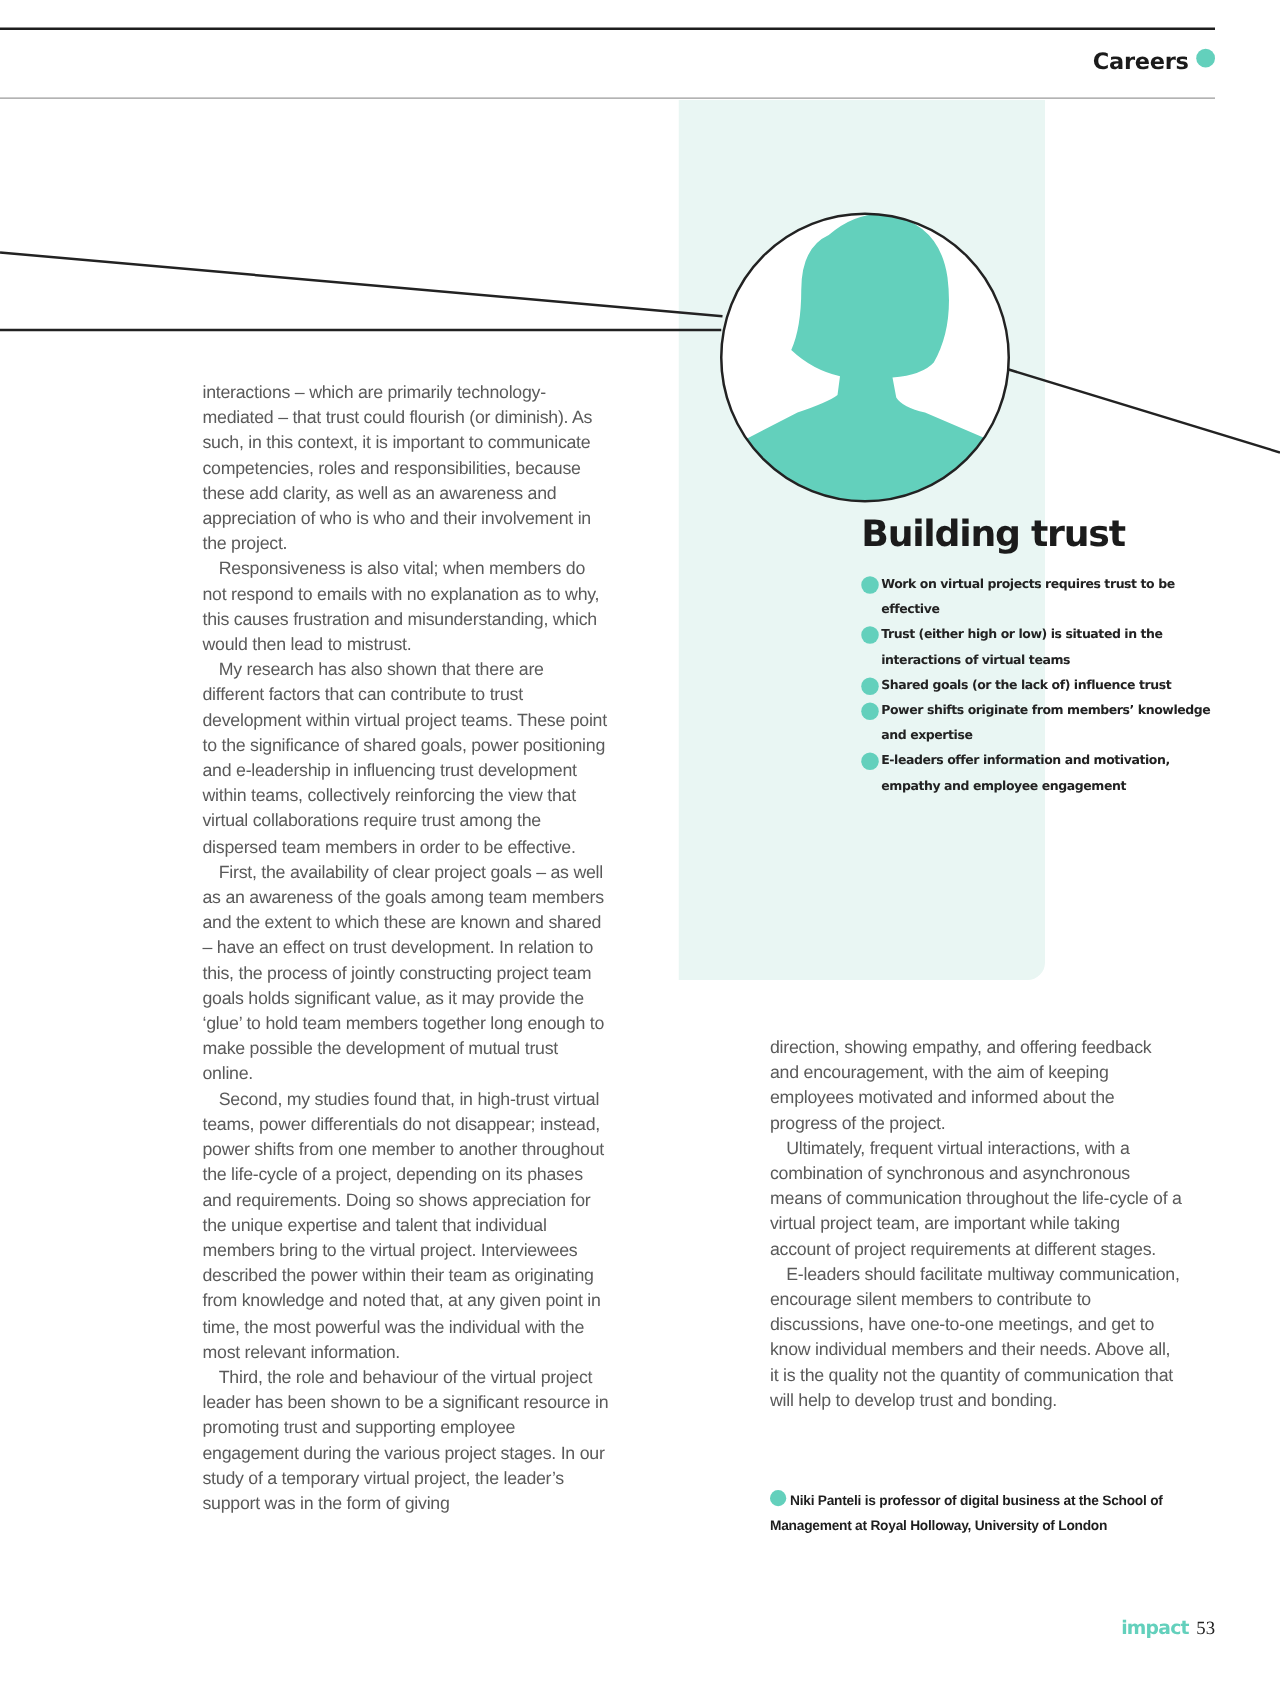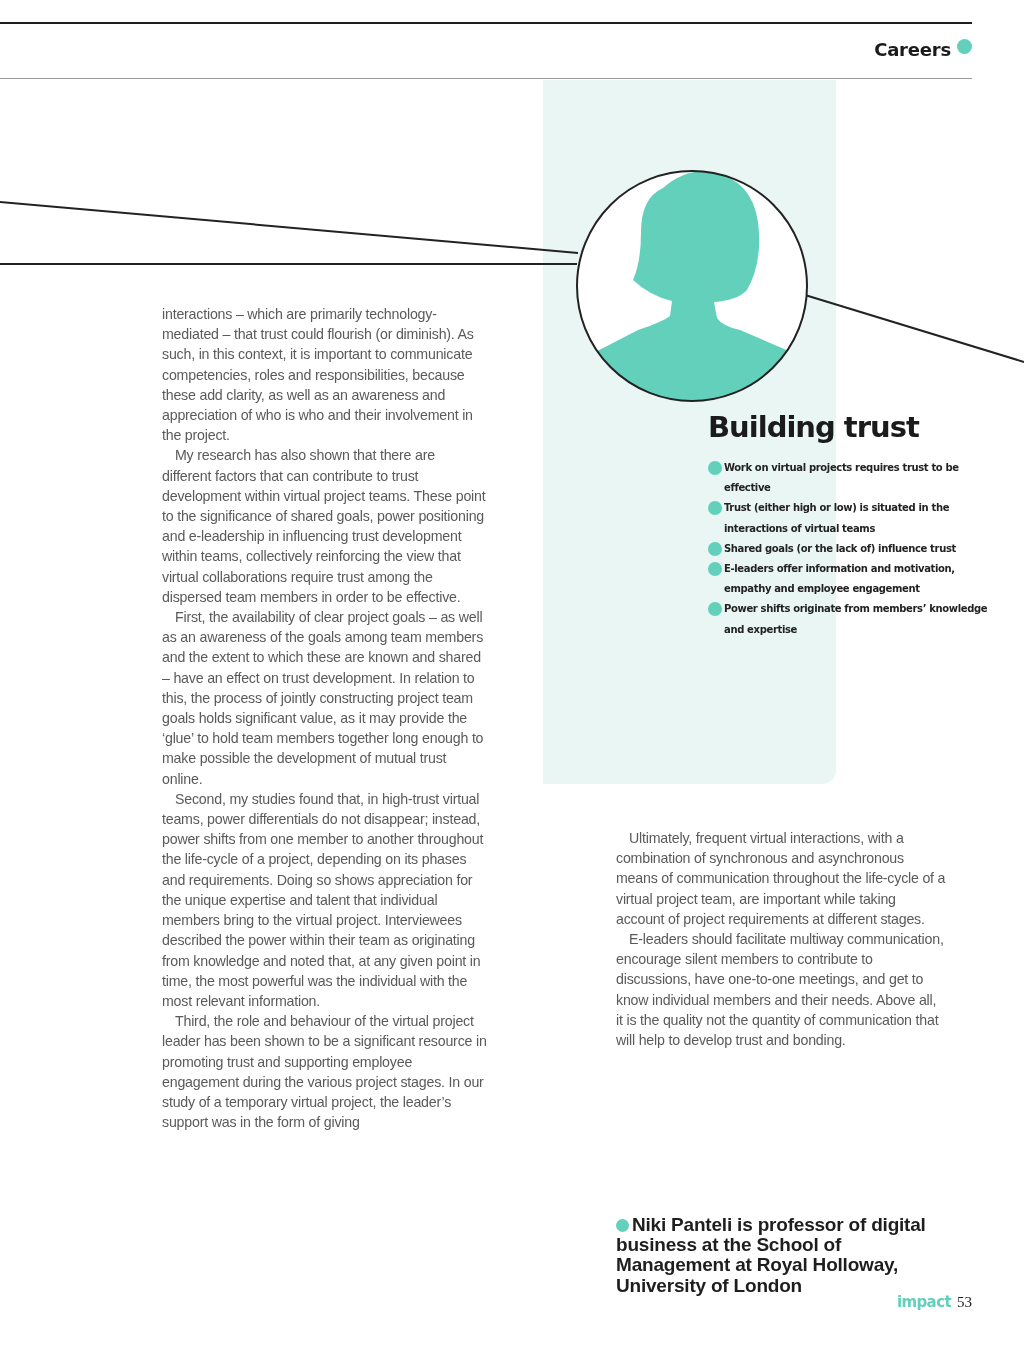--- a/index.html
+++ b/index.html
@@ -16,21 +16,21 @@
     font-family: "DejaVu Sans", sans-serif; font-weight: bold; font-size: 18px; color: #1b1b1b;
     letter-spacing: -0.2px;
   }
   .dot { display: inline-block; width: 15px; height: 15px; border-radius: 50%; background: #63d0bc; }
   .panel {
     position: absolute; left: 543px; top: 80px; width: 293px; height: 704px;
     background: #e9f6f3; border-bottom-right-radius: 14px;
   }
   svg.art { position: absolute; left: 0; top: 0; width: 1024px; height: 1351px; }
   .sidebar {
-    position: absolute; left: 708px; top: 410px; width: 290px;
+    position: absolute; left: 689px; top: 410px; width: 290px;
   }
   .sidebar h2 {
     margin: 0 0 14px 0; font-family: "DejaVu Sans", sans-serif; font-weight: bold;
     font-size: 29px; letter-spacing: -1px; color: #1b1b1b;
   }
   .sidebar ul { list-style: none; margin: 0; padding: 0; }
   .sidebar li {
     position: relative; padding-left: 16px;
     font-family: "DejaVu Sans", sans-serif; font-weight: bold; font-size: 10px;
     line-height: 20.2px; color: #222; letter-spacing: -0.35px;
@@ -41,22 +41,22 @@
   .body-text {
     position: absolute; font-family: "Liberation Sans", sans-serif; font-size: 14.2px;
     line-height: 20.2px; color: #5a5a5a; letter-spacing: -0.2px;
   }
   .body-text p { margin: 0; }
   .body-text p.indent { text-indent: 13px; }
   .col-left { left: 162px; top: 304px; width: 325px; }
   .col-right { left: 616px; top: 828px; width: 330px; }
   .bio {
     position: absolute; left: 616px; top: 1191px; width: 330px;
-    font-family: "Liberation Sans", sans-serif; font-weight: bold; font-size: 19px; line-height: 20.2px;
-    color: #1e1e1e; letter-spacing: -0.2px; margin-top: 24px;
+    font-family: "Liberation Sans", sans-serif; font-weight: bold; font-size: 11px; line-height: 20.2px;
+    color: #1e1e1e; letter-spacing: -0.2px;
   }
   .bio .dot { width: 13px; height: 13px; vertical-align: -1px; margin-right: 3px; }
   .footer {
     position: absolute; right: 52px; top: 1293px; display: flex; align-items: baseline; gap: 6px;
   }
   .footer .brand { font-family: "DejaVu Sans", sans-serif; font-weight: bold; font-size: 15px; color: #63d0bc; letter-spacing: -0.6px; }
   .footer .pnum { font-family: Liberation Serif, serif; font-size: 15px; color: #222; }
 </style>
 </head>
 <body>
@@ -85,34 +85,36 @@
   </g>
   <circle cx="692" cy="286" r="115" fill="none" stroke="#222" stroke-width="2"></circle>
 </svg>
 
 <div class="sidebar">
   <h2>Building trust</h2>
   <ul>
     <li><span class="bullet"></span><span>Work on virtual projects requires trust to be effective</span></li>
     <li><span class="bullet"></span><span>Trust (either high or low) is situated in the interactions of virtual teams</span></li>
     <li><span class="bullet"></span><span>Shared goals (or the lack of) influence trust</span></li>
+    <li><span class="bullet"></span><span>Power shifts originate from members’ knowledge and expertise</span></li>
     <li><span class="bullet"></span><span>E-leaders offer information and motivation, empathy and employee engagement</span></li>
-    <li><span class="bullet"></span><span>Power shifts originate from members’ knowledge and expertise</span></li>
   </ul>
 </div>
 
 <div class="body-text col-left">
   <p>interactions – which are primarily technology-mediated – that trust could flourish (or diminish). As such, in this context, it is important to communicate competencies, roles and responsibilities, because these add clarity, as well as an awareness and appreciation of who is who and their involvement in the project.</p>
+  <p class="indent">Responsiveness is also vital; when members do not respond to emails with no explanation as to why, this causes frustration and misunderstanding, which would then lead to mistrust.</p>
   <p class="indent">My research has also shown that there are different factors that can contribute to trust development within virtual project teams. These point to the significance of shared goals, power positioning and e-leadership in influencing trust development within teams, collectively reinforcing the view that virtual collaborations require trust among the dispersed team members in order to be effective.</p>
   <p class="indent">First, the availability of clear project goals – as well as an awareness of the goals among team members and the extent to which these are known and shared – have an effect on trust development. In relation to this, the process of jointly constructing project team goals holds significant value, as it may provide the ‘glue’ to hold team members together long enough to make possible the development of mutual trust online.</p>
   <p class="indent">Second, my studies found that, in high-trust virtual teams, power differentials do not disappear; instead, power shifts from one member to another throughout the life-cycle of a project, depending on its phases and requirements. Doing so shows appreciation for the unique expertise and talent that individual members bring to the virtual project. Interviewees described the power within their team as originating from knowledge and noted that, at any given point in time, the most powerful was the individual with the most relevant information.</p>
   <p class="indent">Third, the role and behaviour of the virtual project leader has been shown to be a significant resource in promoting trust and supporting employee engagement during the various project stages. In our study of a temporary virtual project, the leader’s support was in the form of giving</p>
 </div>
 
 <div class="body-text col-right">
+  <p>direction, showing empathy, and offering feedback and encouragement, with the aim of keeping employees motivated and informed about the progress of the project.</p>
   <p class="indent">Ultimately, frequent virtual interactions, with a combination of synchronous and asynchronous means of communication throughout the life-cycle of a virtual project team, are important while taking account of project requirements at different stages.</p>
   <p class="indent">E-leaders should facilitate multiway communication, encourage silent members to contribute to discussions, have one-to-one meetings, and get to know individual members and their needs. Above all, it is the quality not the quantity of communication that will help to develop trust and bonding.</p>
 </div>
 
 <div class="bio">
   <span class="dot"></span><span>Niki Panteli is professor of digital business at the School of Management at Royal Holloway, University of London</span>
 </div>
 
 <div class="footer">
   <span class="brand">impact</span>

